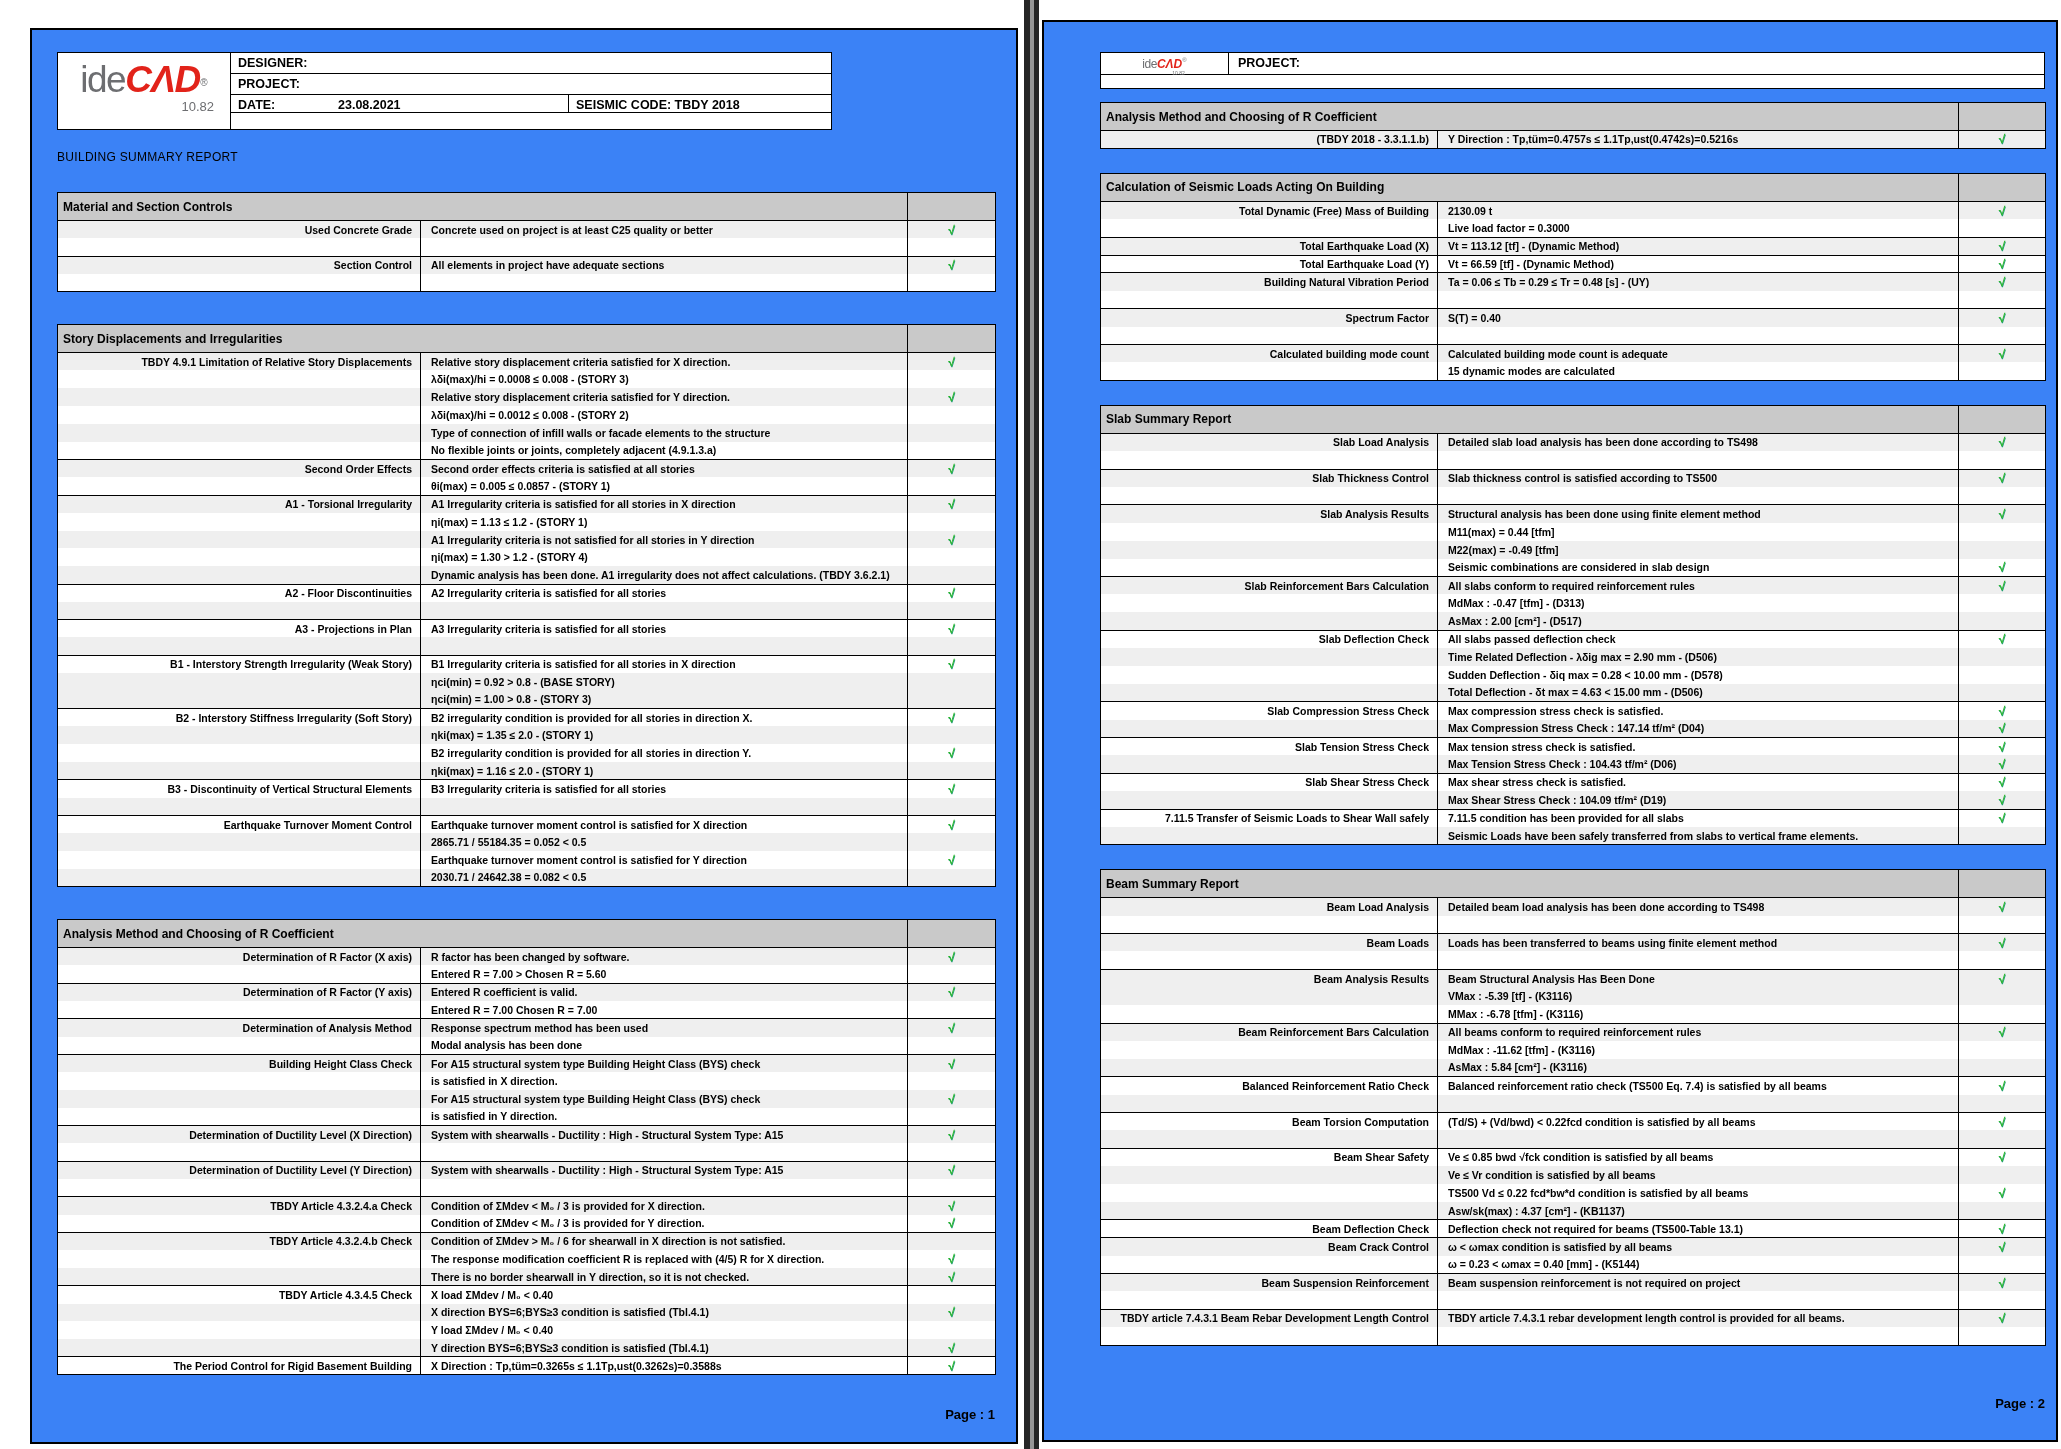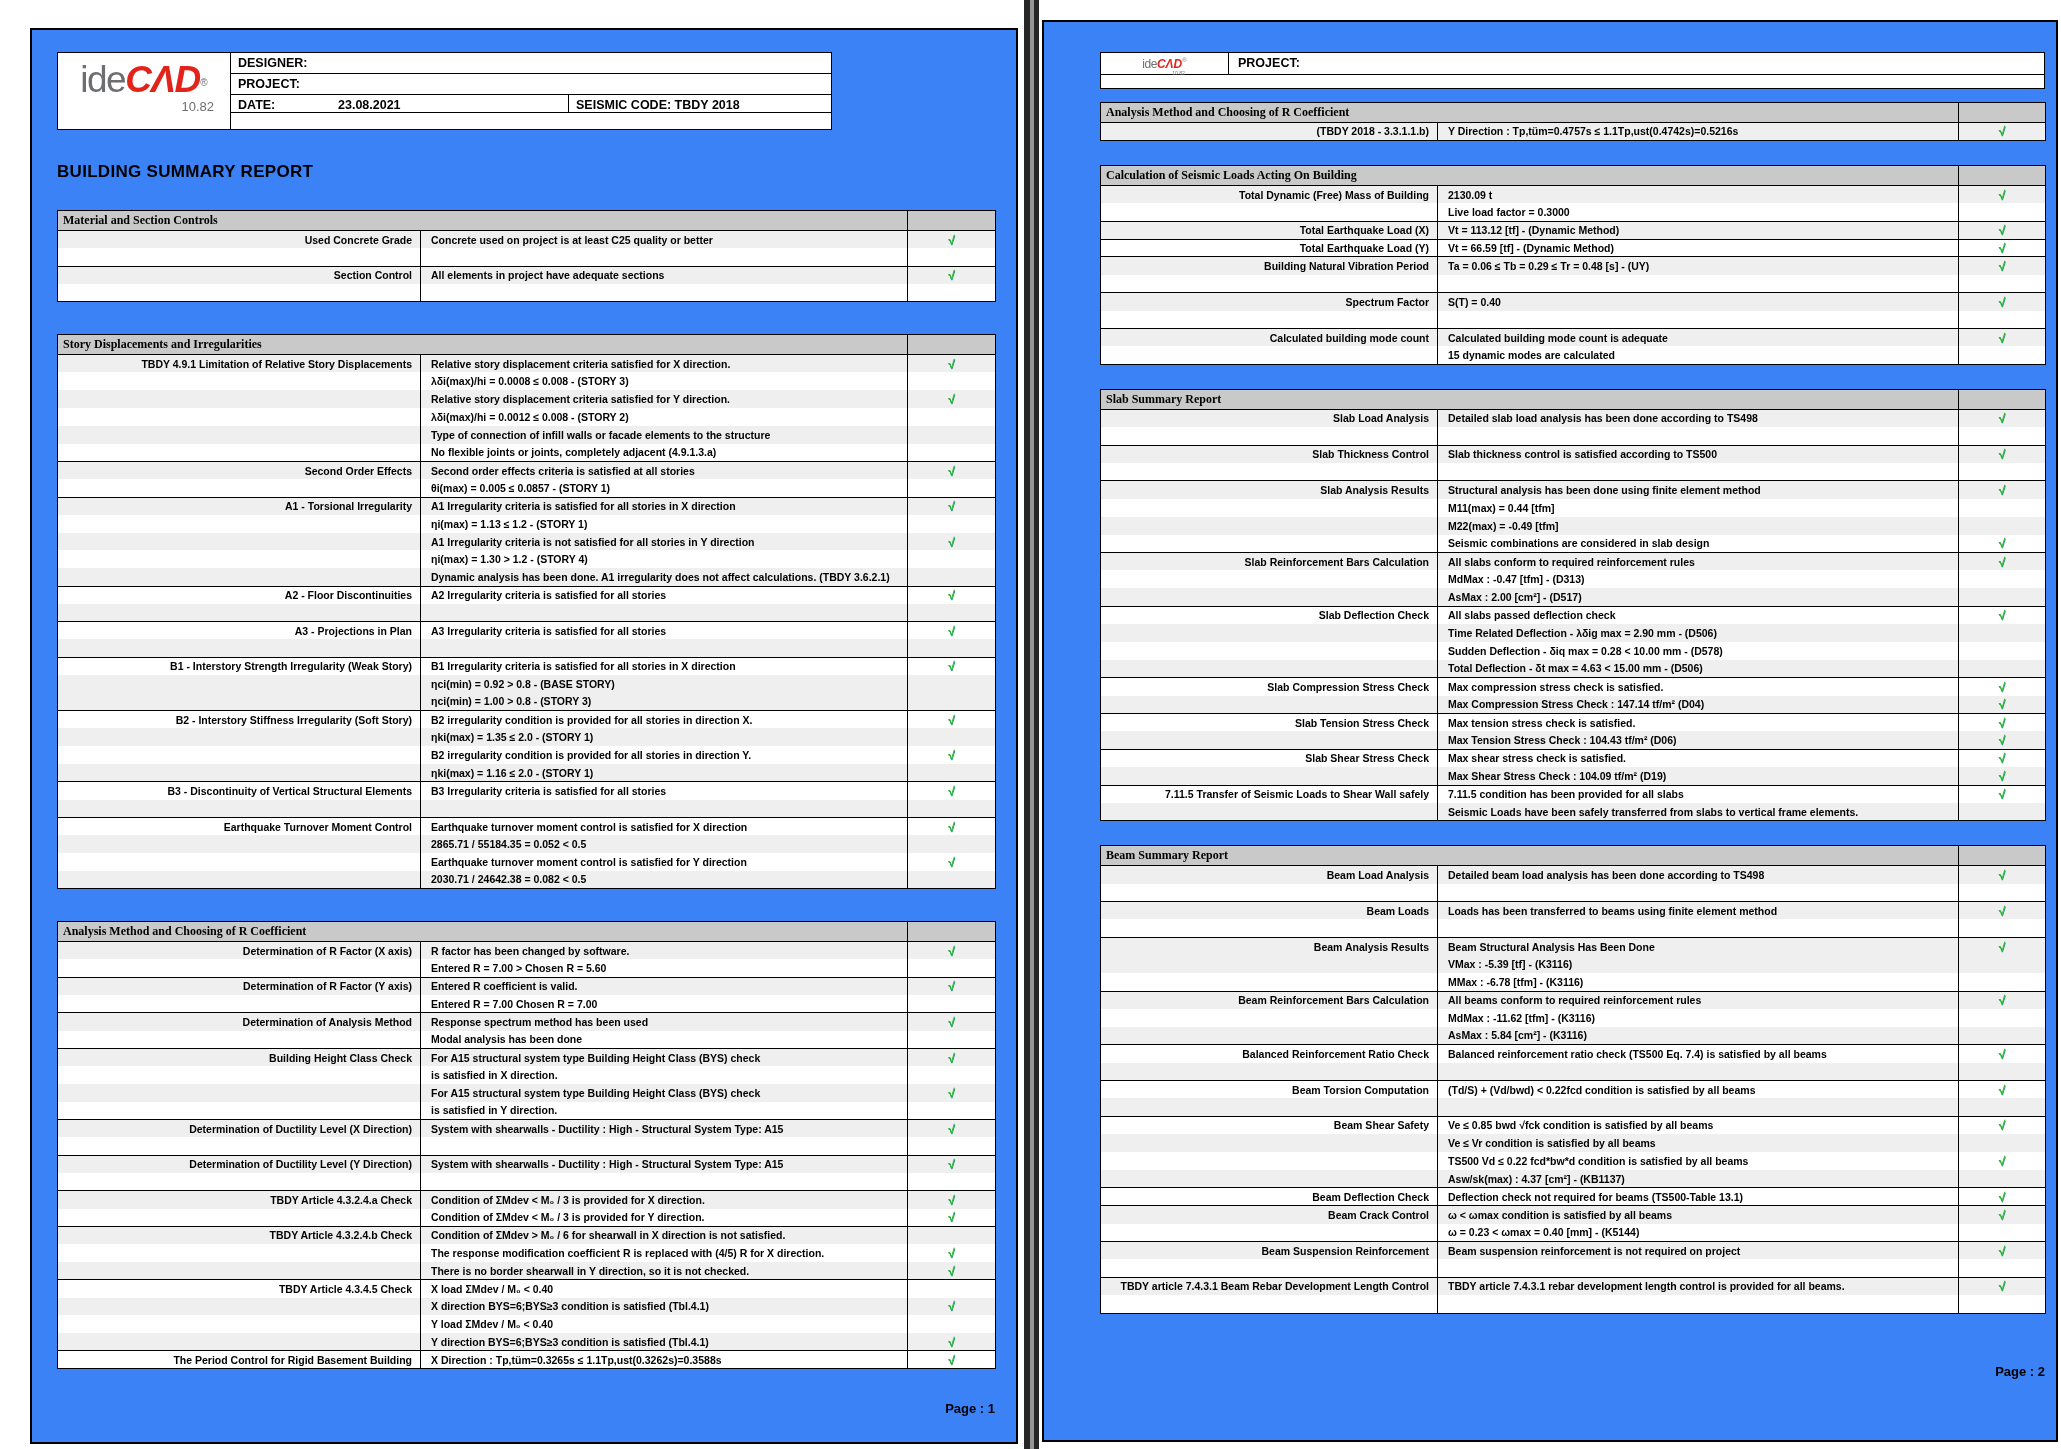--- a/index.html
+++ b/index.html
@@ -37,38 +37,38 @@
   .hdr2{width:945px;border:1.5px solid #000;box-sizing:border-box;background:#fff;}
   .h2r1{display:flex;border-bottom:1px solid #000;height:21px;}
   .logo-cell2{width:128px;border-right:1px solid #000;text-align:center;padding-top:2px;box-sizing:border-box;}
   .logo-small .ide{font-size:12px;color:var(--logo-gray);letter-spacing:-0.5px;}
   .logo-small .cad{font-size:12px;color:var(--logo-red);font-weight:bold;font-style:italic;}
   .logo-small .reg{font-size:6px;color:var(--logo-gray);vertical-align:super;}
   .logo-small .ver{font-size:5px;color:var(--logo-gray);line-height:4px;text-align:center;padding-left:28px;}
   .h2pr{font-weight:bold;font-size:12.5px;padding:3px 0 0 9px;}
   .h2r2{height:13px;}
 
-  .title{margin-top:32px;font-size:17px;font-weight:bold;letter-spacing:0.3px;}
+  .title{margin-top:20px;font-size:12px;font-weight:normal;letter-spacing:0.3px;}
   .sections{margin-top:28px;}
   .sections.s2{margin-top:13px;}
 
   
   table.sec{border-collapse:collapse;table-layout:fixed;border:1.5px solid #000;margin-bottom:32px;background:#fff;}
   .p2 table.sec{margin-bottom:24px;}
   table.sec.p1t{width:938px;padding-left:40px;}
   table.sec.p2t{width:945px;}
   td{font-size:10.5px;font-weight:bold;overflow:hidden;white-space:nowrap;vertical-align:middle;padding:0;}
   tr.line{height:17.8px;}
   .p2t tr.line{height:17.9px;}
   td.lbl{text-align:right;padding-right:8px;border-right:1px solid #000;}
   td.desc{padding-left:10px;border-right:1px solid #000;}
   td.chk{text-align:center;}
   tr.gstart td{border-top:1px solid #000;}
   tr.stripe td{background:var(--stripe);}
-  tr.sec-hdr{height:20px;font-family:Liberation Serif, serif;}
+  tr.sec-hdr{height:28px;}
   tr.sec-hdr td{background:var(--hdr-bg);border-bottom:1.5px solid #000;}
   td.sec-title{font-size:12px;padding-left:5px;text-align:left;border-right:1px solid #000;}
   .mark{color:var(--check-green);font-size:12px;font-weight:bold;text-shadow:0.5px 0.5px 0 #1f9a7a;}
   .page-footer{font-weight:bold;font-size:13px;text-align:right;}
   .pf1{width:938px;margin-top:2px;}
   .pf2{width:945px;margin-top:50px;}
 </style>
 </head>
 <body>
 

